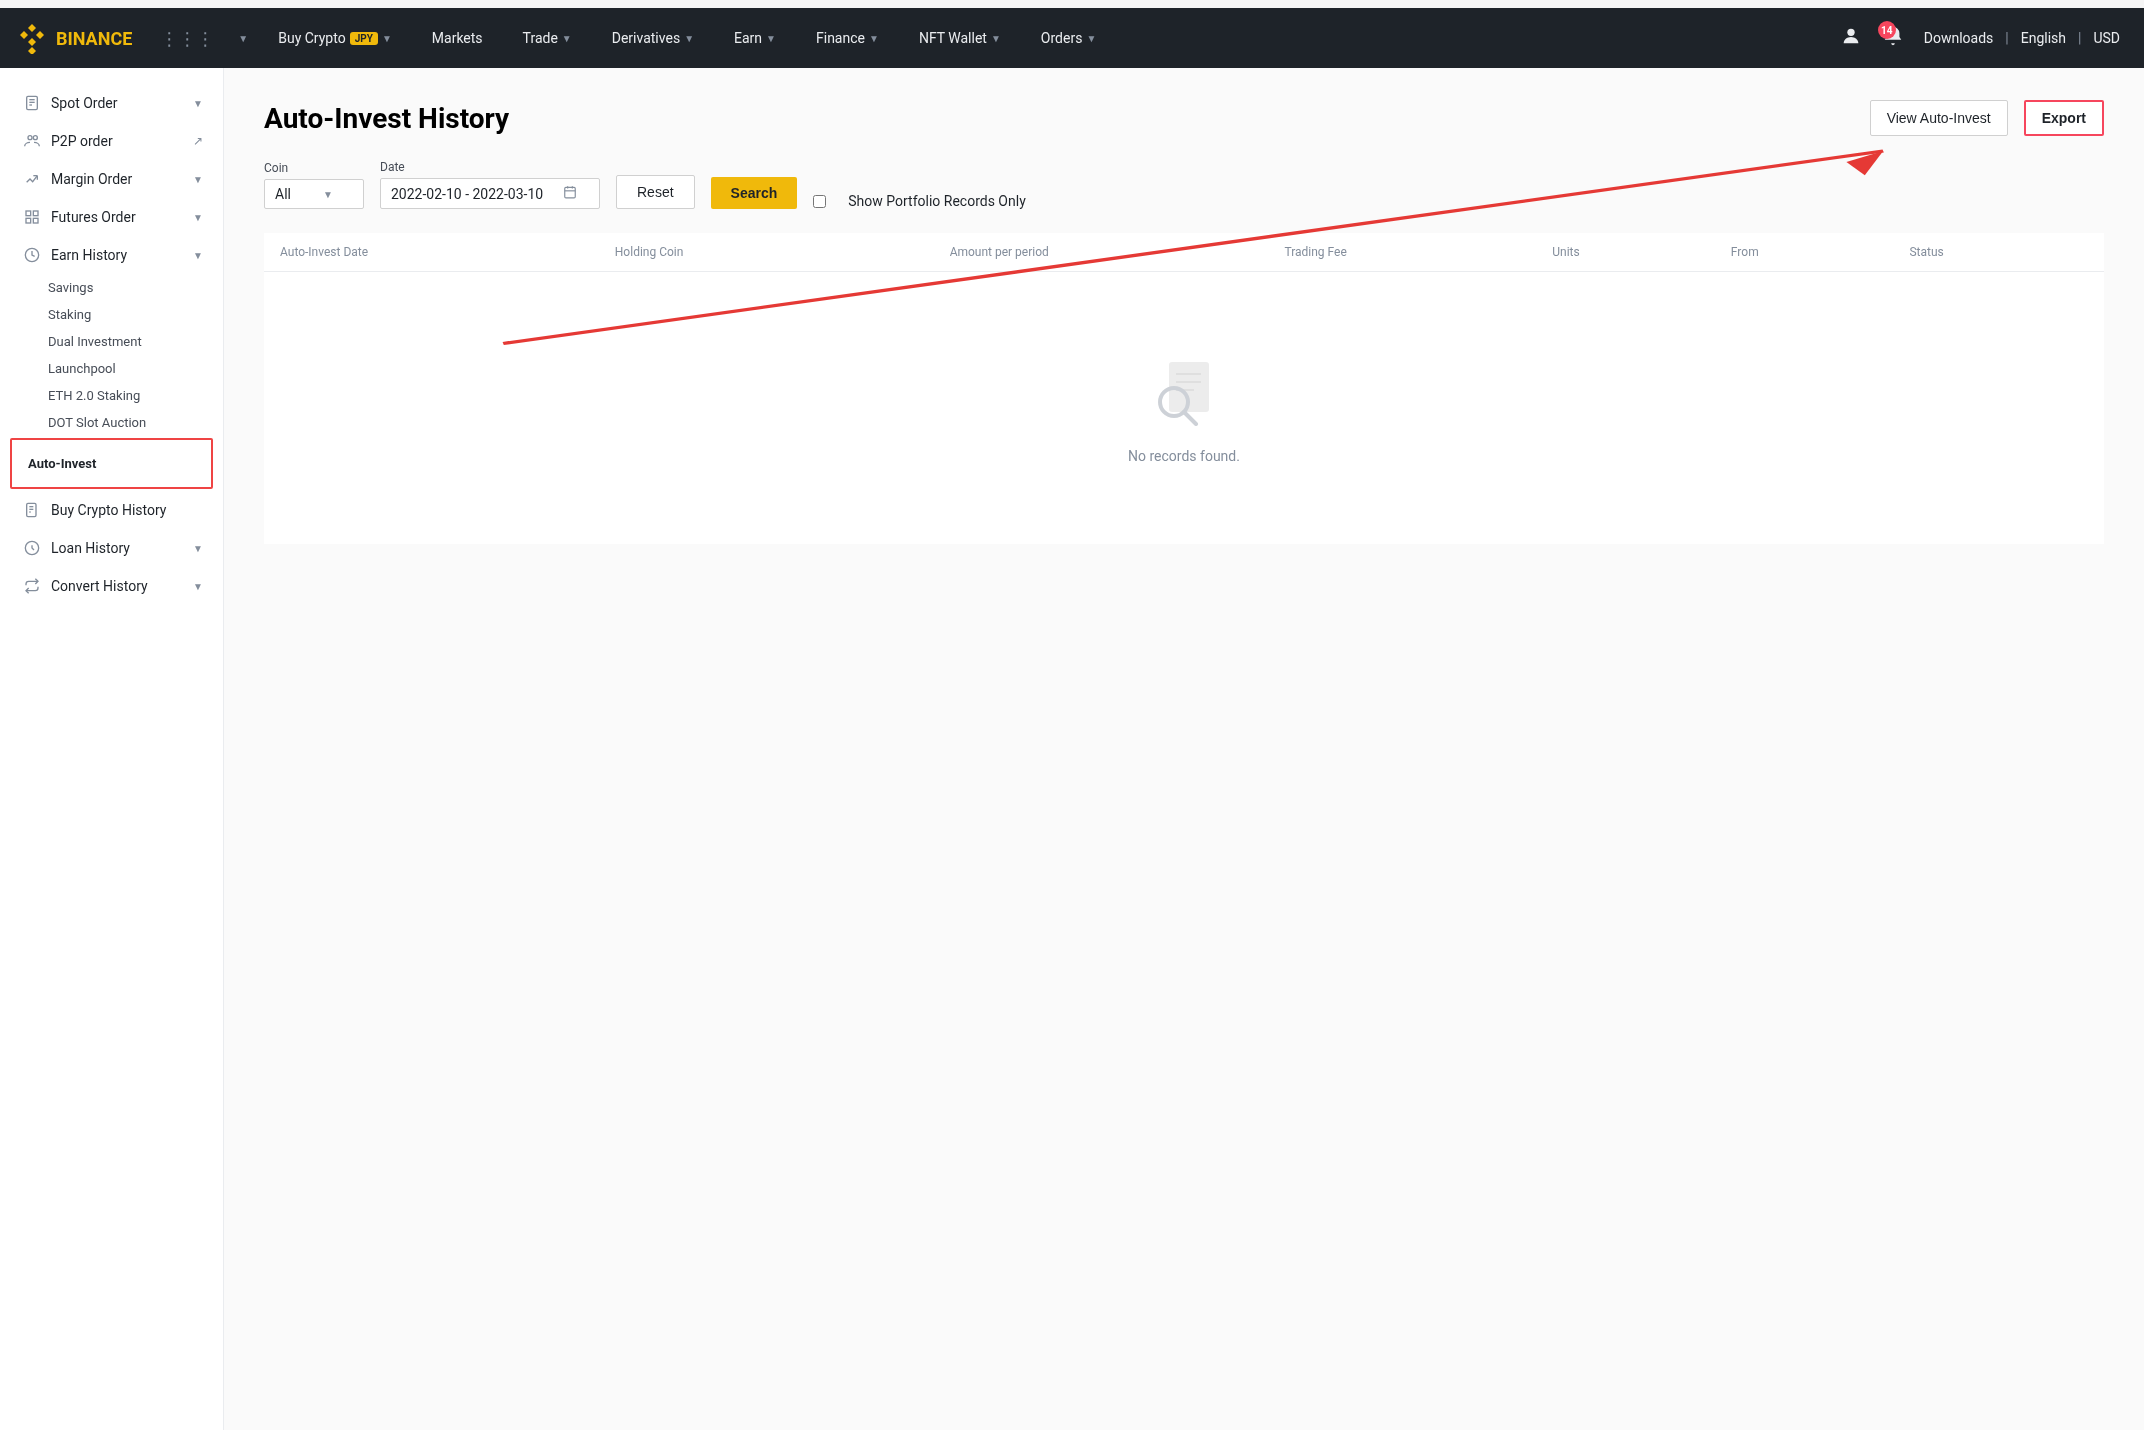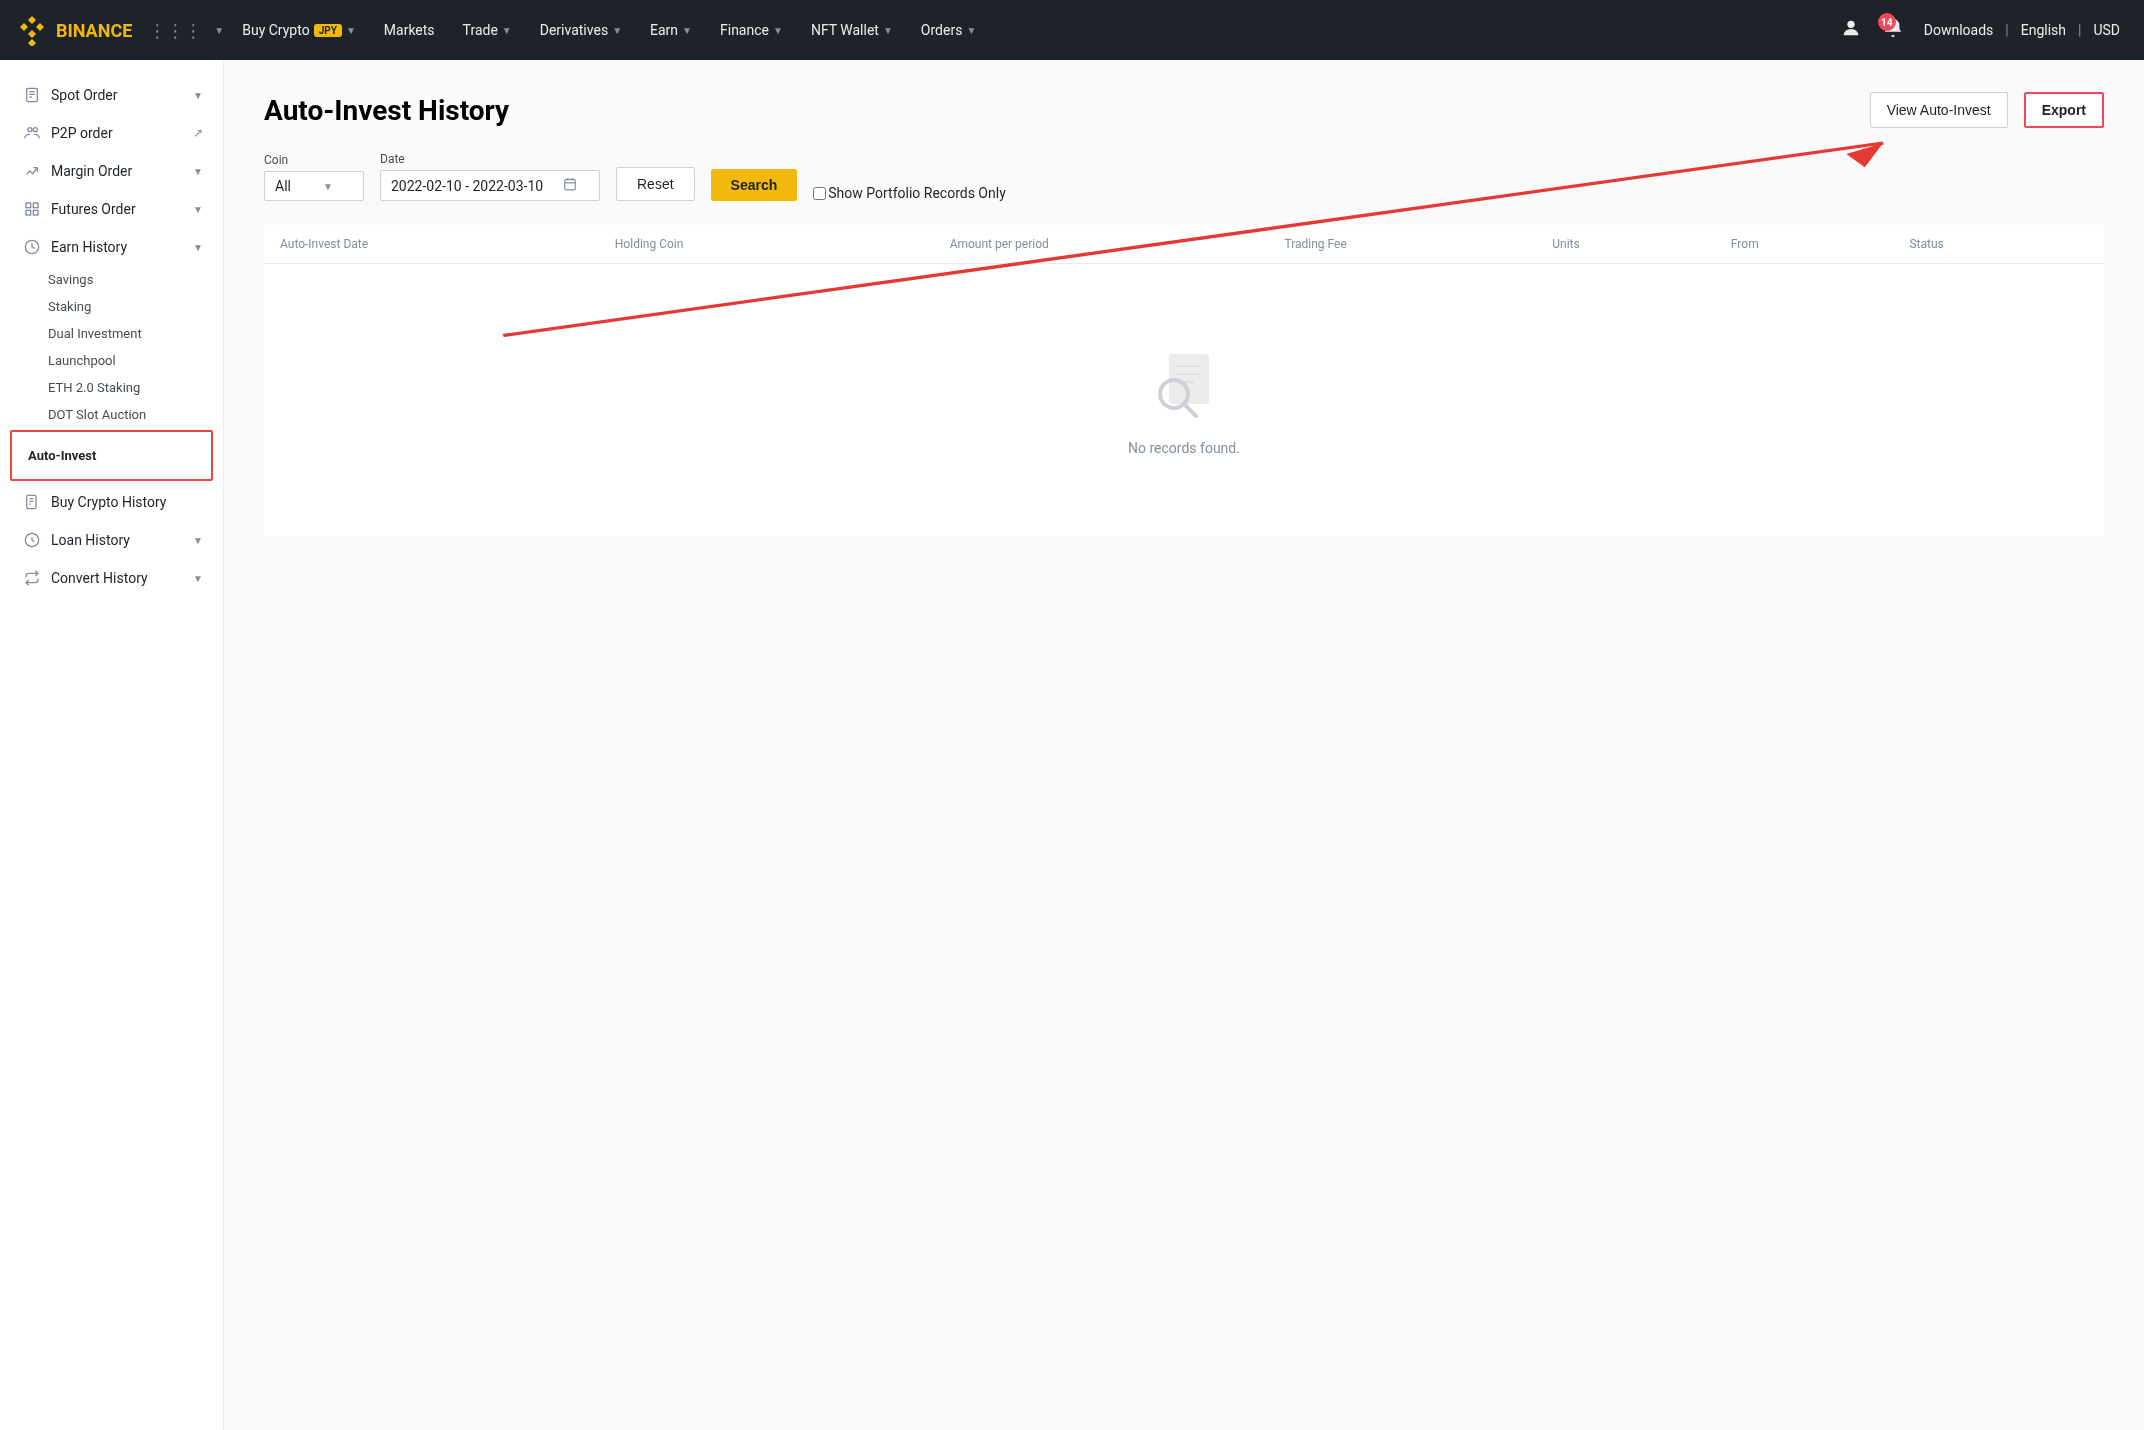--- a/index.html
+++ b/index.html
@@ -1,21 +1,21 @@
 <!DOCTYPE html>
 <html><head>
   <meta charset="utf-8">
   <style>
     * { box-sizing: border-box; margin: 0; padding: 0; }
     body { font-family: -apple-system, BlinkMacSystemFont, 'Segoe UI', Roboto, sans-serif; background: #f5f5f5; color: #1e2329; font-size: 14px; }
 
     
     .topnav {
       display: flex; align-items: center; background: #1e2329; height: 60px;
-      padding: 0 16px; gap: 8px; position: relative; z-index: 10;
+      padding: 0 16px; gap: 20px; position: relative; z-index: 10; margin-top: 8px;
     }
     .topnav-logo { display: flex; align-items: center; gap: 8px; color: #f0b90b; font-weight: 700; font-size: 18px; margin-right: 8px; }
     .topnav-logo svg { width: 32px; height: 32px; }
     .topnav-grid { color: #848e9c; margin-right: 4px; font-size: 18px; cursor: pointer; }
     .topnav-chevron { color: #848e9c; font-size: 10px; }
     .topnav-item { color: #eaecef; font-size: 14px; padding: 0 10px; cursor: pointer; display: flex; align-items: center; gap: 4px; white-space: nowrap; }
     .topnav-badge { background: #f0b90b; color: #1e2329; font-size: 10px; font-weight: 700; padding: 1px 5px; border-radius: 3px; }
     .topnav-right { margin-left: auto; display: flex; align-items: center; gap: 4px; }
     .topnav-icon-btn { color: #eaecef; font-size: 18px; padding: 0 8px; cursor: pointer; position: relative; }
     .notif-badge { position: absolute; top: -4px; right: 16px; background: #f6465d; color: #fff; font-size: 10px; font-weight: 700; border-radius: 50%; width: 18px; height: 18px; display: flex; align-items: center; justify-content: center; }
@@ -43,21 +43,21 @@
     .btn-export { background: #fff; border: 2px solid #f6465d; padding: 8px 16px; font-size: 14px; cursor: pointer; color: #1e2329; border-radius: 2px; font-weight: 600; }
 
     
     .filters { display: flex; align-items: flex-end; gap: 16px; margin-bottom: 24px; flex-wrap: wrap; }
     .filter-group { display: flex; flex-direction: column; gap: 4px; }
     .filter-label { font-size: 12px; color: #474d57; }
     .filter-select { display: flex; align-items: center; border: 1px solid #d0d0d0; padding: 6px 10px; background: #fff; cursor: pointer; gap: 32px; min-width: 100px; border-radius: 2px; }
     .filter-date { display: flex; align-items: center; border: 1px solid #d0d0d0; padding: 6px 10px; background: #fff; gap: 20px; min-width: 220px; border-radius: 2px; }
     .btn-reset { background: #fff; border: 1px solid #d0d0d0; padding: 8px 20px; cursor: pointer; border-radius: 2px; color: #1e2329; font-size: 14px; }
     .btn-search { background: #f0b90b; border: none; padding: 8px 20px; cursor: pointer; border-radius: 2px; color: #1e2329; font-size: 14px; font-weight: 600; }
-    .checkbox-group { display: flex; align-items: center; gap: 2px; }
+    .checkbox-group { display: flex; align-items: center; gap: 22px; }
     .checkbox-group input { cursor: pointer; }
     .checkbox-label { font-size: 14px; color: #1e2329; }
 
     
     .table-header { display: grid; grid-template-columns: 1.5fr 1.5fr 1.5fr 1.2fr 0.8fr 0.8fr 0.8fr; padding: 12px 16px; background: #fff; border-bottom: 1px solid #eaecef; }
     .th { font-size: 12px; color: #848e9c; font-weight: 400; }
 
     
     .empty-state { display: flex; flex-direction: column; align-items: center; justify-content: center; padding: 80px 20px; background: #fff; }
     .empty-icon { width: 80px; height: 80px; margin-bottom: 16px; opacity: 0.4; }

